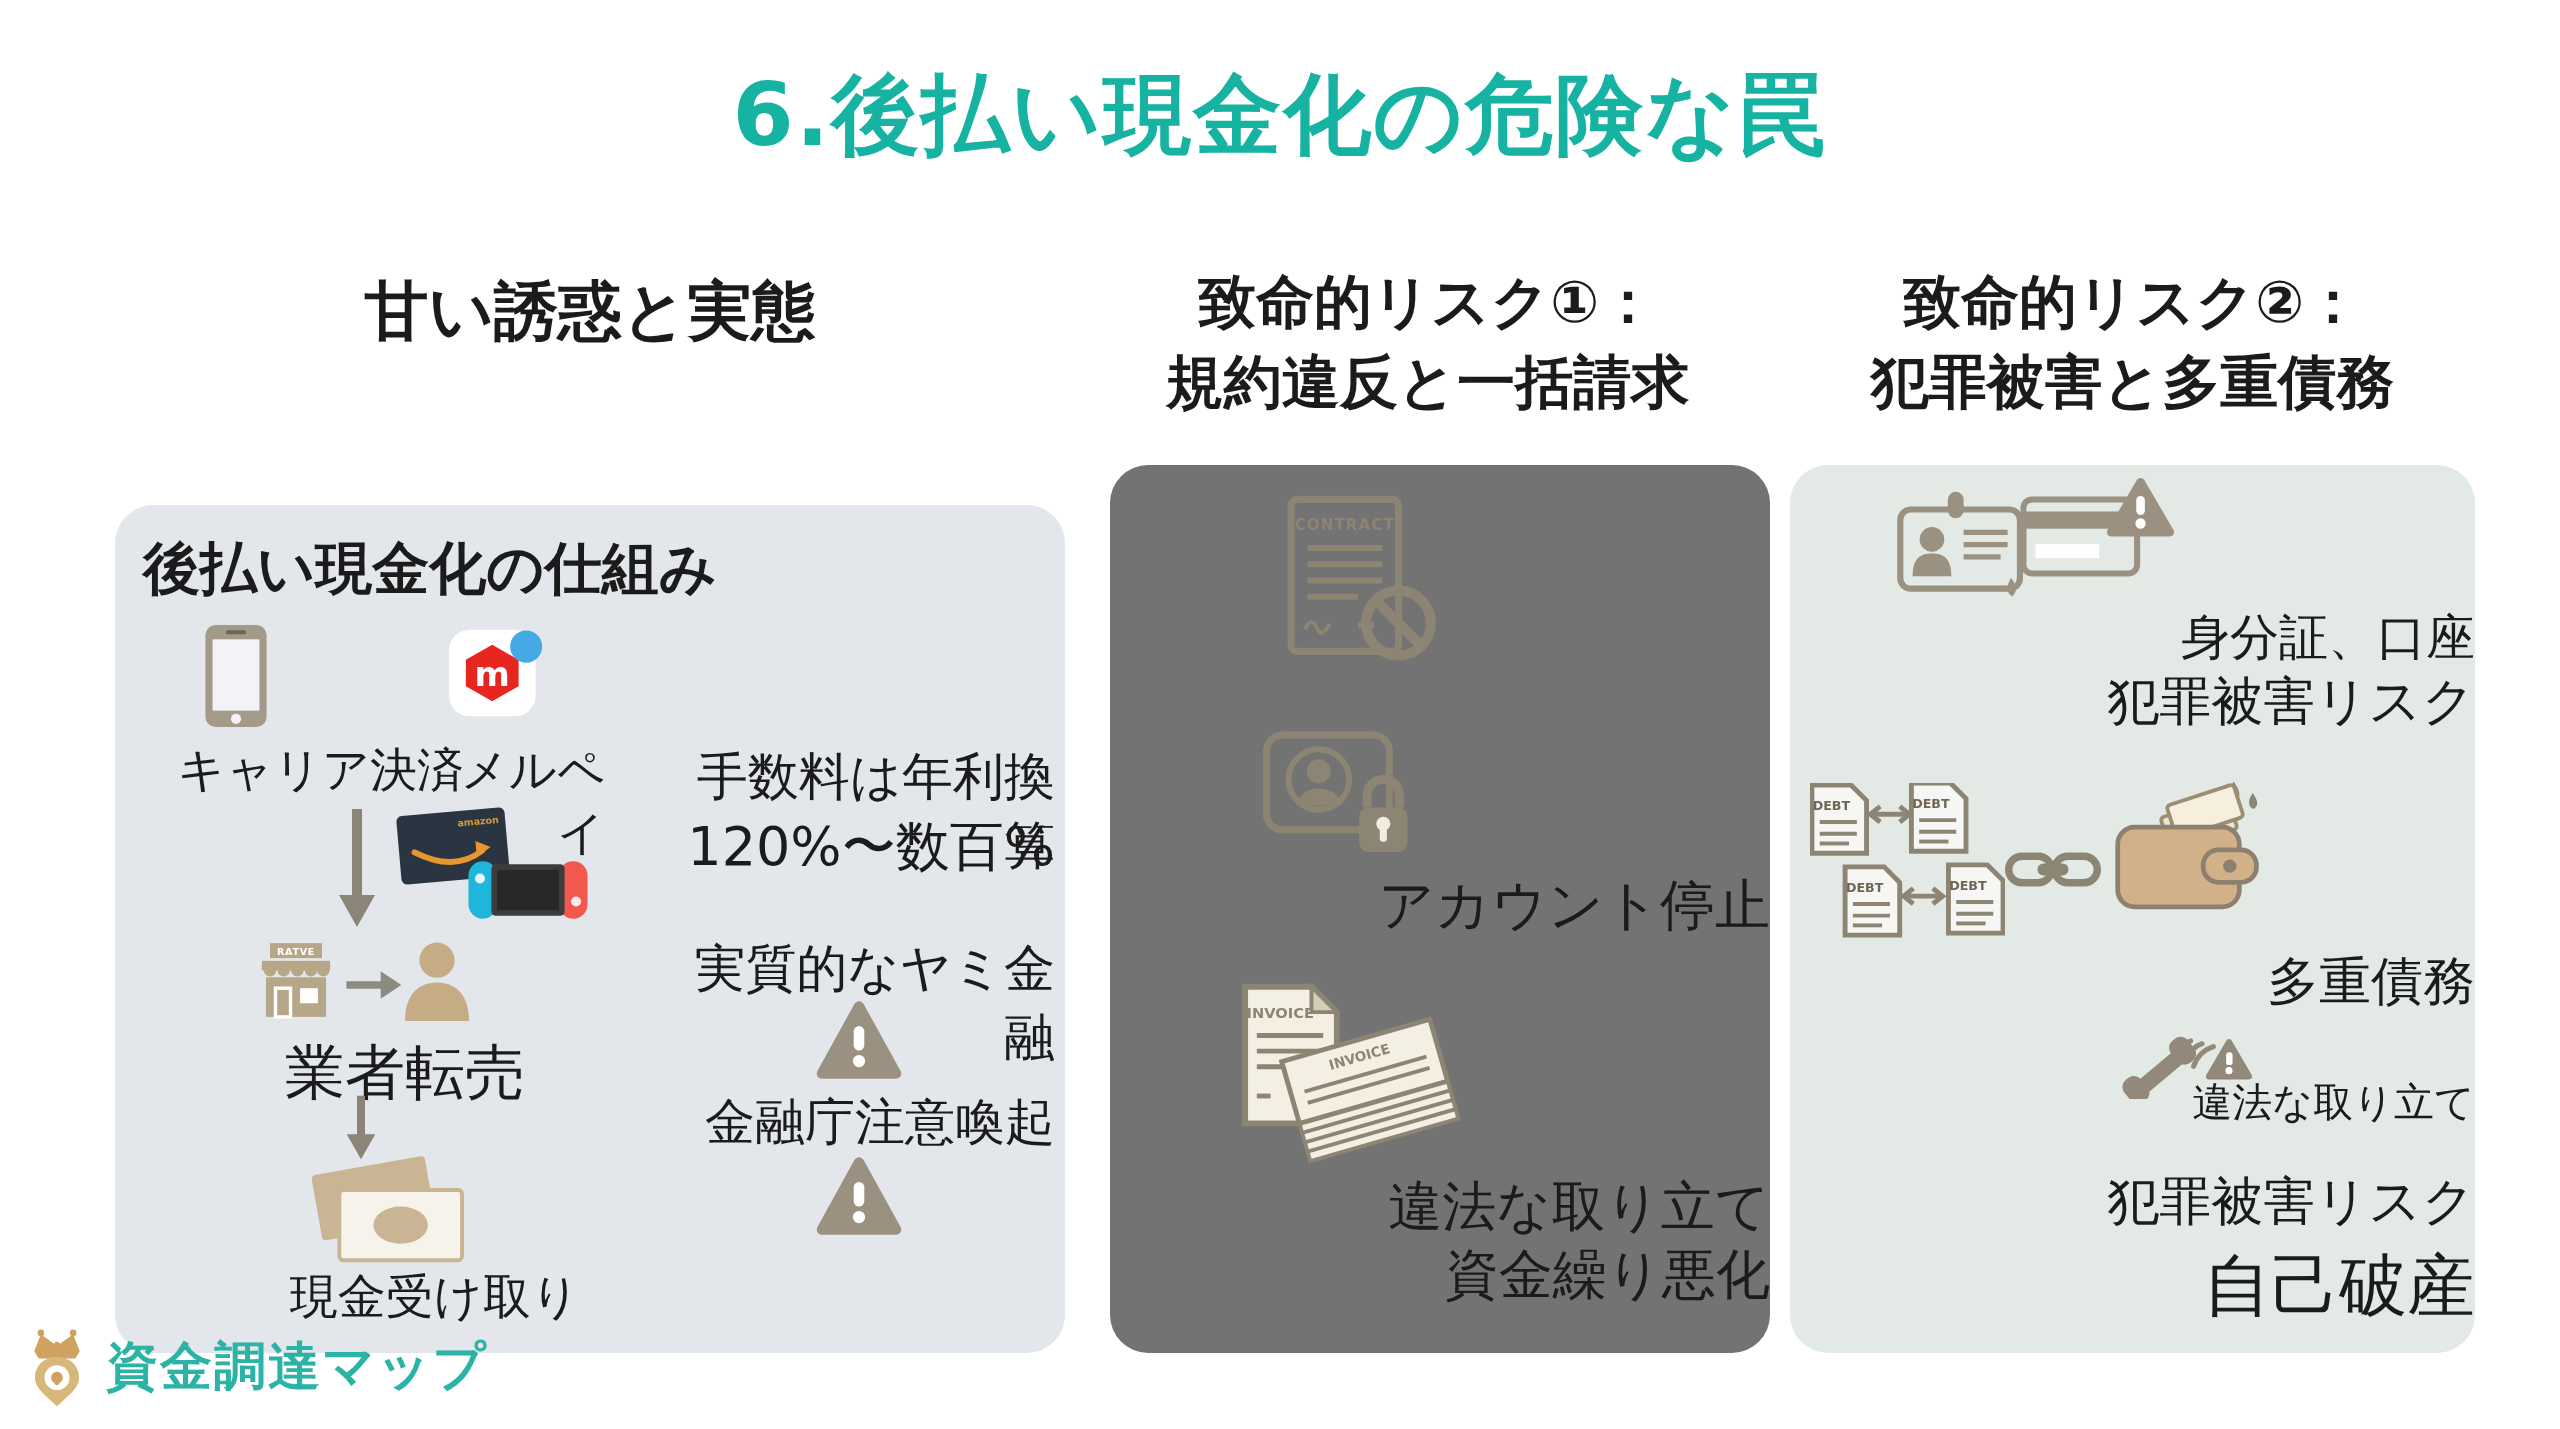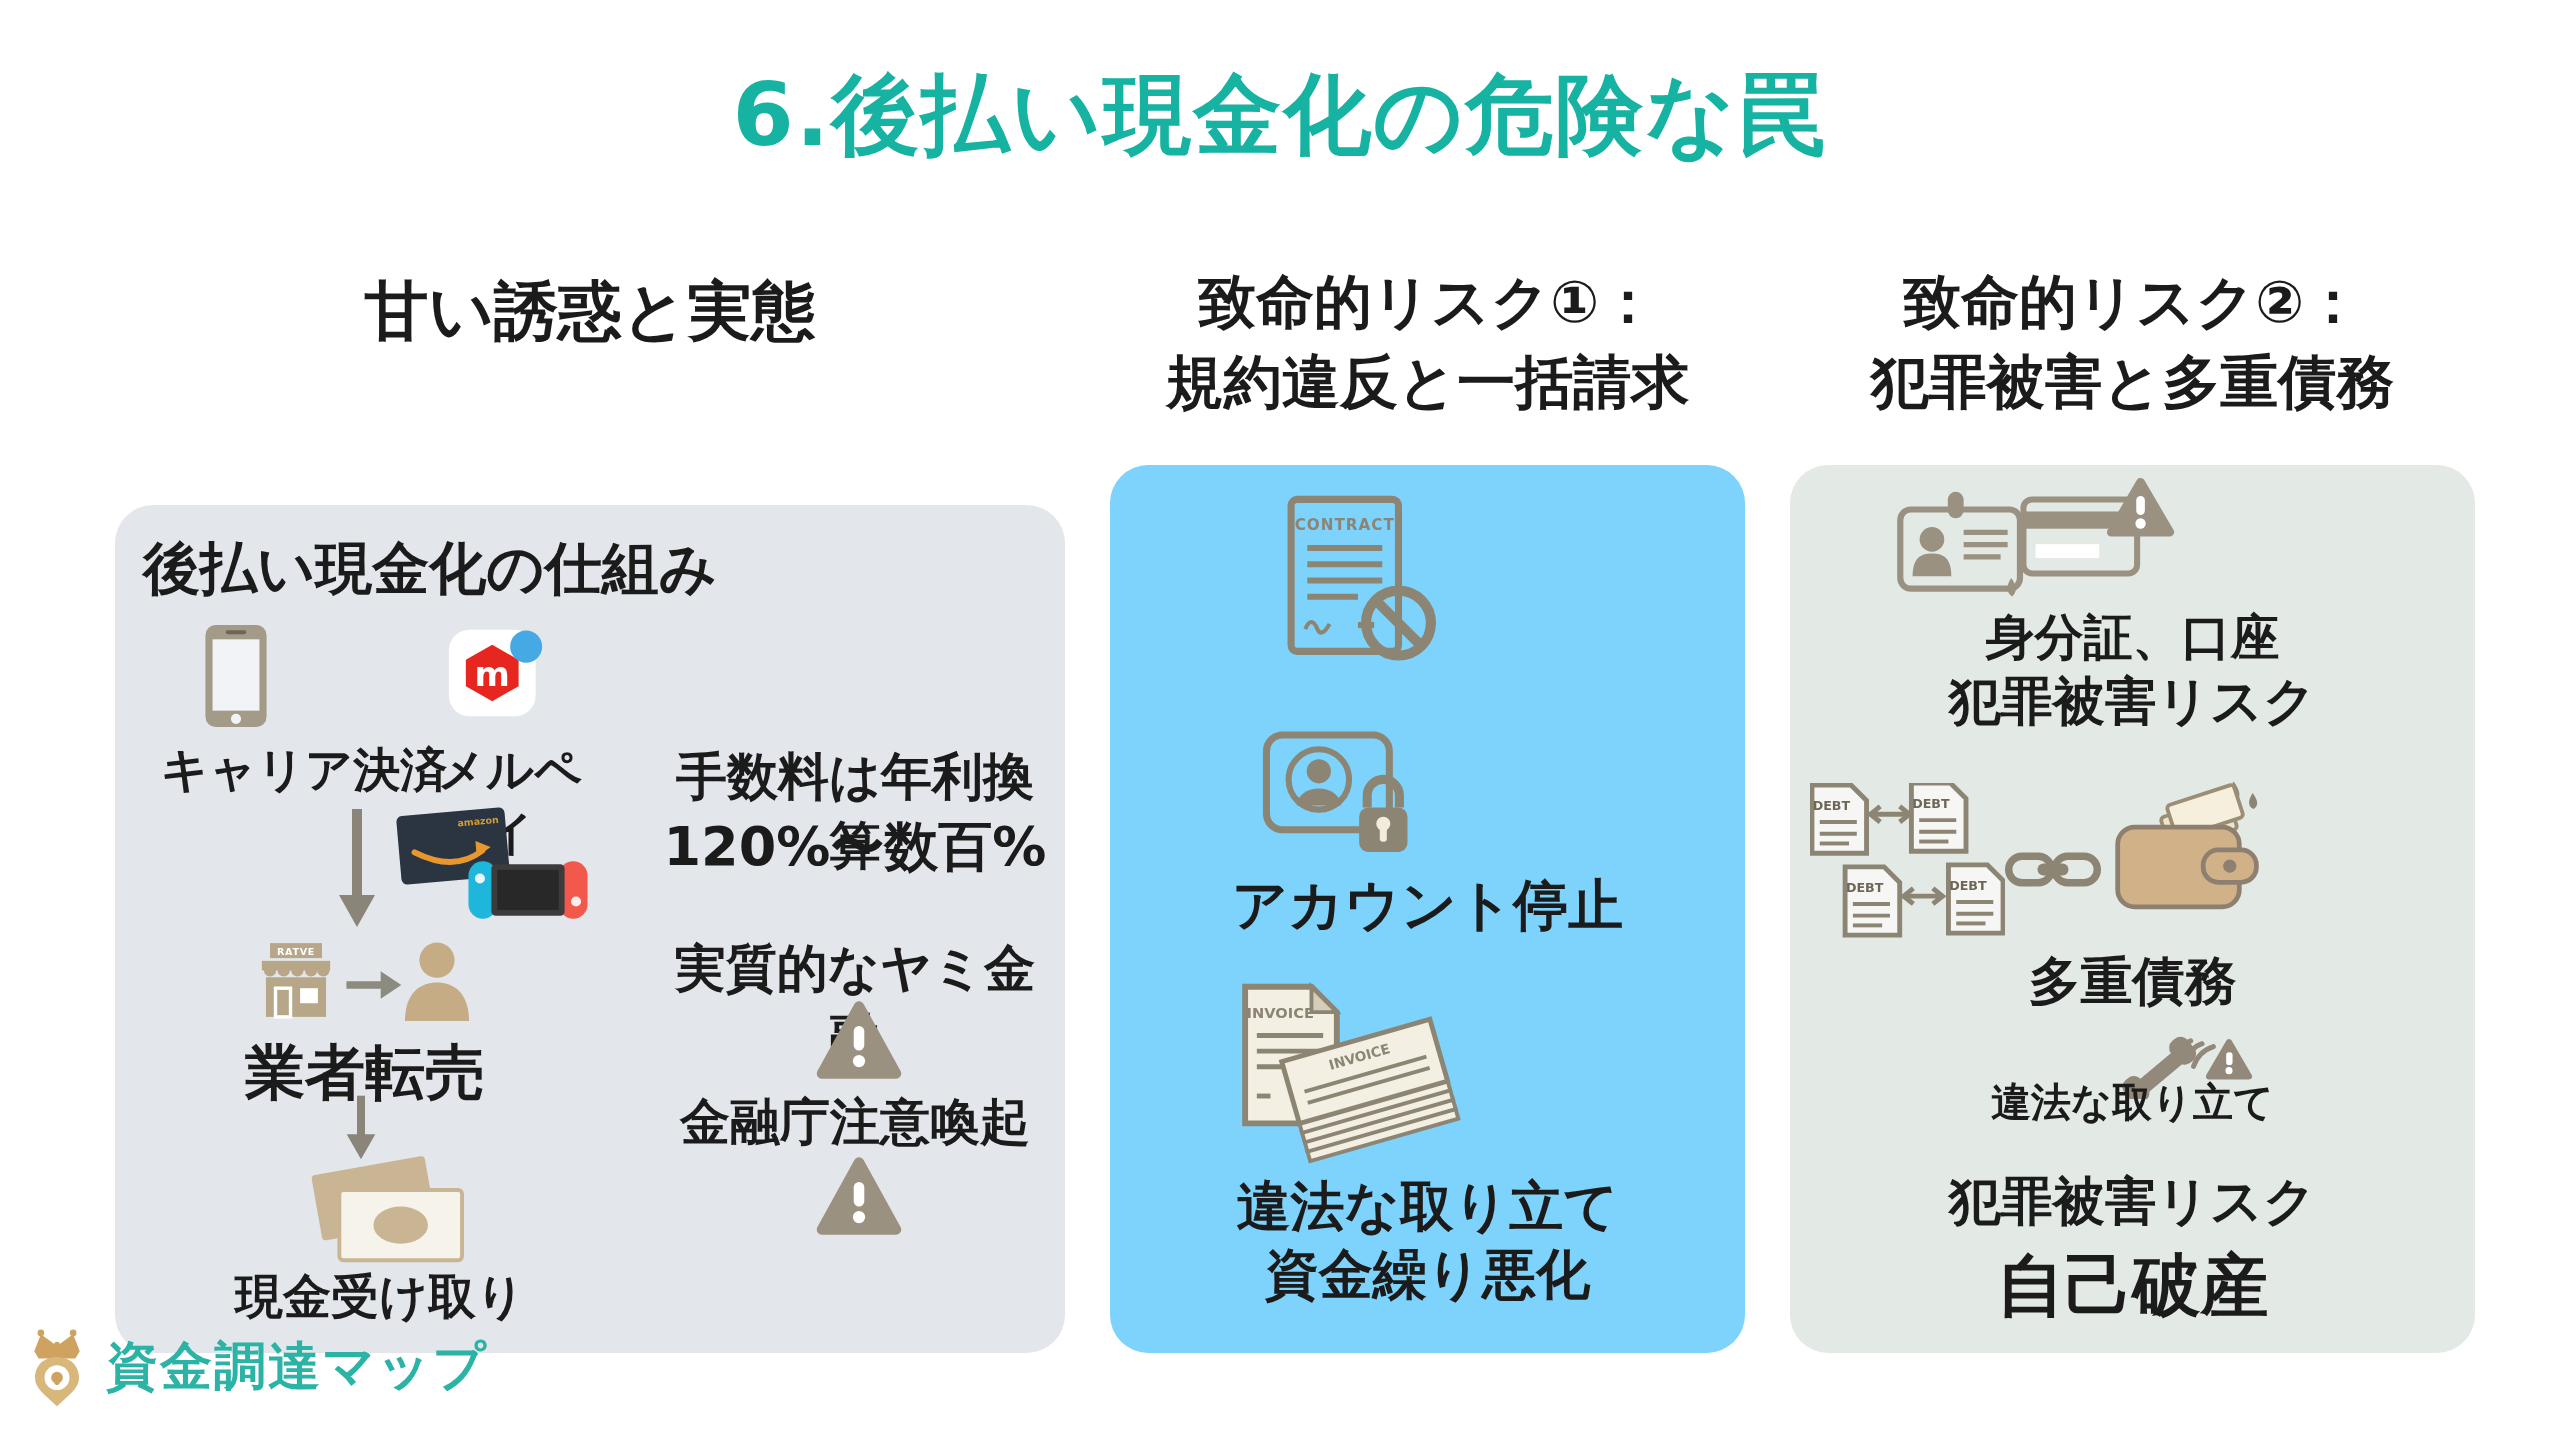--- a/index.html
+++ b/index.html
@@ -10,24 +10,24 @@
          color:#17b3a2;letter-spacing:2px;}
   .col-header{font-weight:900;color:#1b1b1b;text-align:center;}
   #col1-header{left:115px;top:268px;width:950px;font-size:64px;}
   #col2-header{left:1085px;top:262px;width:685px;font-size:58px;line-height:1.38;}
   #col3-header{left:1775px;top:262px;width:715px;font-size:58px;line-height:1.38;}
   .badges{left:115px;top:390px;width:950px;display:flex;justify-content:space-between;}
   .pill{background:#2a9e94;color:#fff;font-size:44px;font-weight:900;padding:10px 32px;
         border-radius:46px;line-height:1.2;white-space:nowrap;}
   .box{border-radius:38px;}
   #box1{left:115px;top:505px;width:950px;height:848px;background:#e3e7ec;}
-  #box2{left:1110px;top:465px;width:635px;height:888px;background:#7dd3fc;}
+  #box2{left:1110px;top:465px;width:635px;height:888px;background:#737373;padding-left:25px;}
   #box3{left:1790px;top:465px;width:685px;height:888px;background:#e3e9e4;}
   .b1-title{top:26px;left:0;width:100%;font-size:57px;font-weight:900;text-align:left;padding-left:28px;}
-  .lbl{font-weight:700;text-align:center;color:#1b1b1b;}
+  .lbl{font-weight:400;text-align:right;color:#1b1b1b;}
   .footer{left:24px;top:1324px;display:flex;align-items:center;gap:16px;}
   .brand-text{font-size:52px;font-weight:700;color:#2bb3a5;letter-spacing:2px;}
   svg text{font-family:"DejaVu Sans",sans-serif;}
 </style>
 </head>
 <body>
 
 <div class="page">
 
   <div class="abs title">6.後払い現金化の危険な罠</div>

